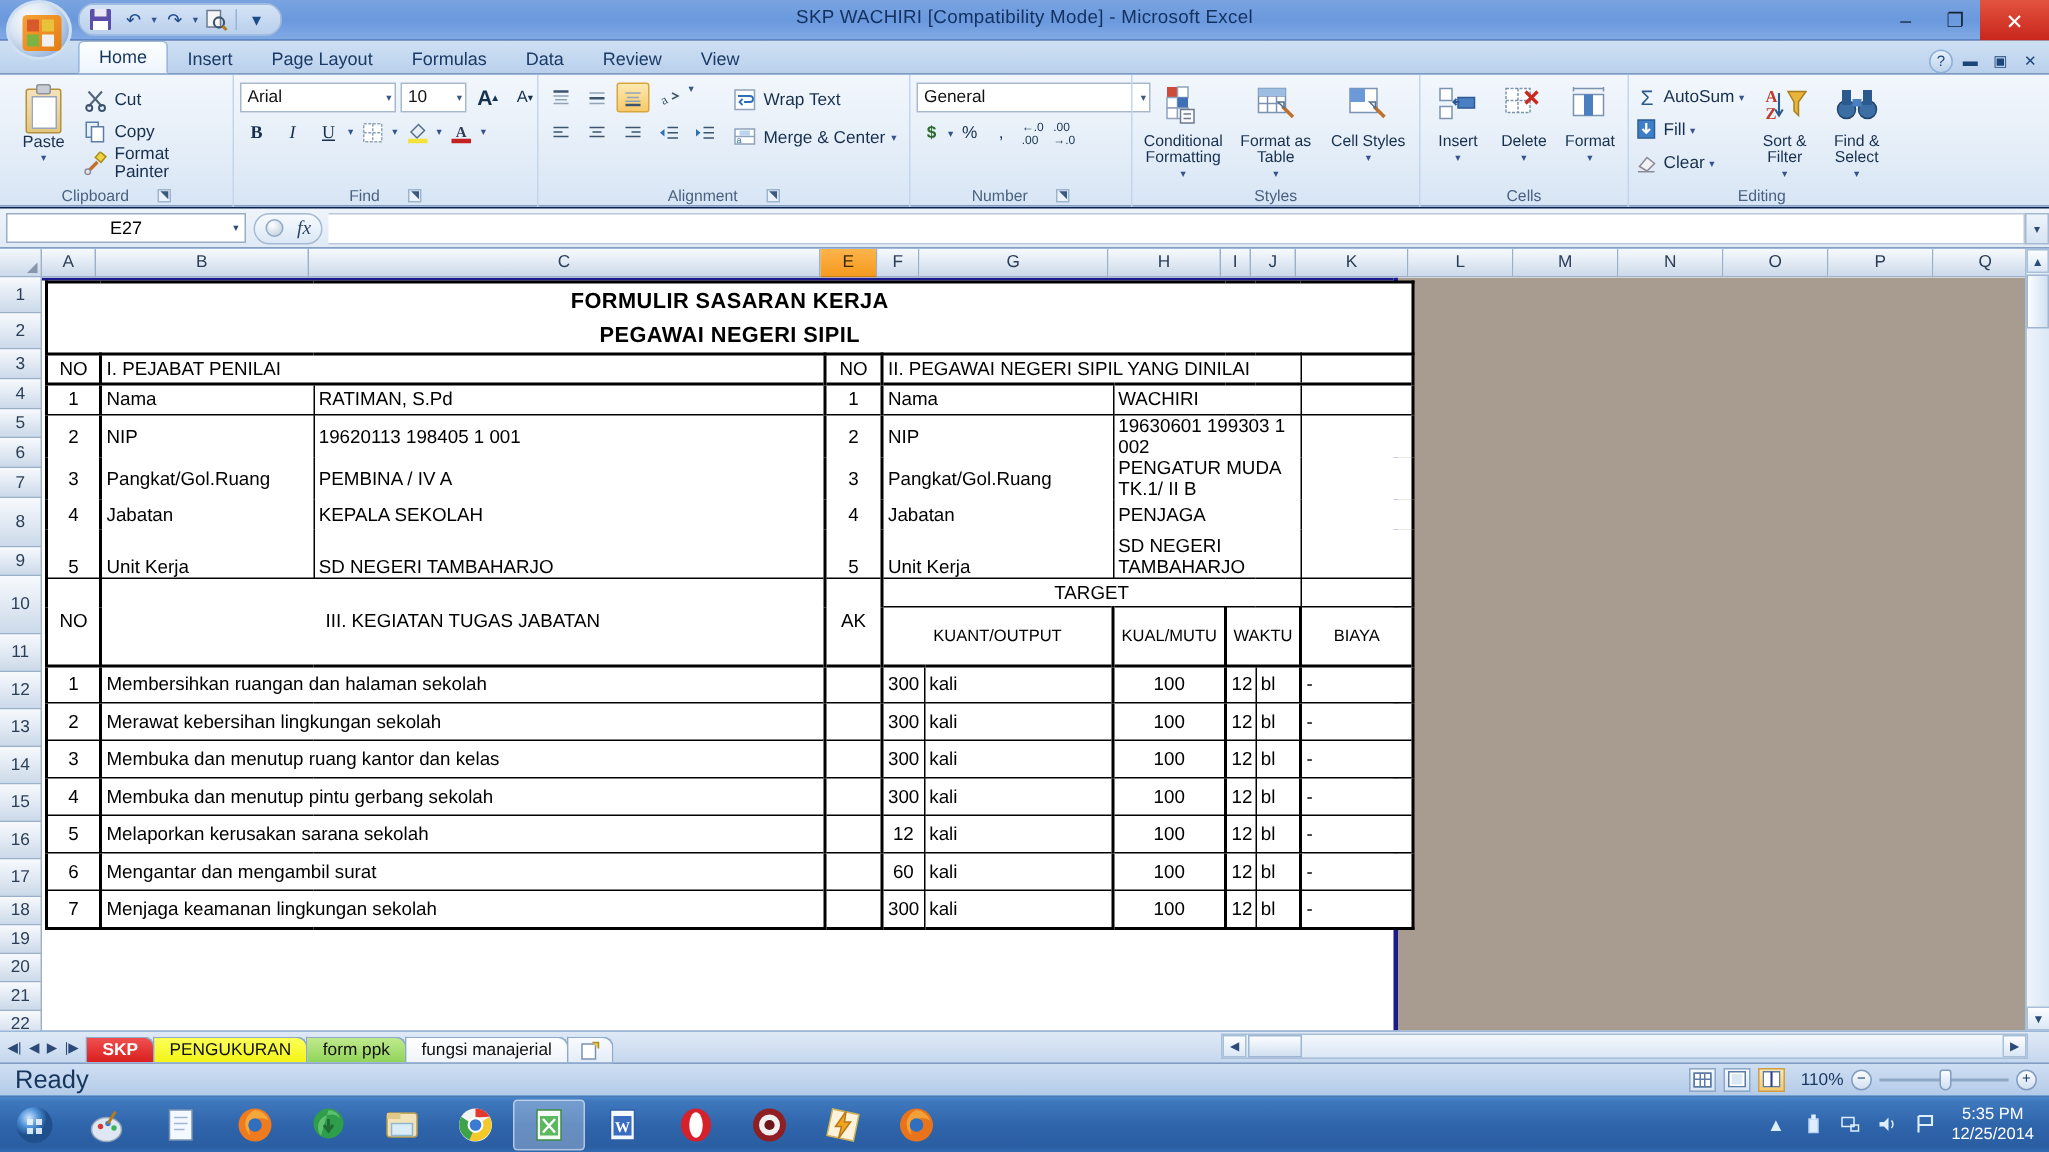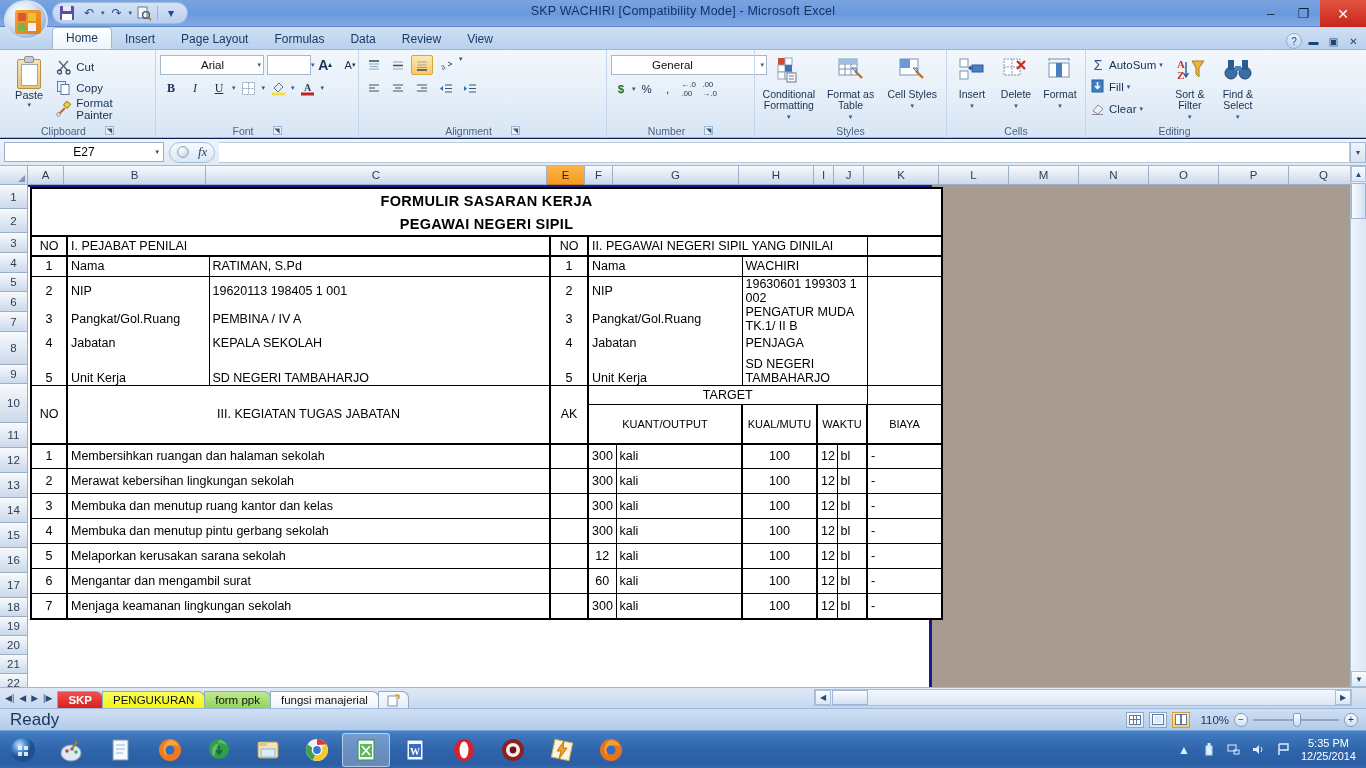--- a/index.html
+++ b/index.html
@@ -102,21 +102,21 @@
   .clip-paper { position:absolute; left:7px; top:9px; width:17px;height:22px;background:#fff;border:1px solid #9aa7b8;}
   .clip-clasp { position:absolute; left:10px; top:1px; width:10px;height:7px;background:#c9ccd2;border:1px solid #8c919b;border-radius:2px;}
   .cmd-row { display:flex; align-items:center; gap:4px; height:21px; padding: 0 2px; font-size:11.5px; color:#17304e;}
   .sq-ico { width:16px;height:16px; position:relative; flex:none;}
 
   
   .combo {
     height:20px; background:#fff; border:1px solid #a7b8cd; display:flex; align-items:center;
     padding: 0 2px 0 4px; font-size:11.5px; color:#111;
   }
-  .combo .cv { flex:1; overflow:hidden; white-space:nowrap;margin-left:36px; }
+  .combo .cv { flex:1; overflow:hidden; white-space:nowrap; }
   .combo .ca { font-size:7px; color:#3a5a80; padding-left:3px; }
   .fbtn {
     width:22px;height:20px; display:flex;align-items:center;justify-content:center;
     font-size:12px; color:#17304e;
   }
   .fbtn.on { background:linear-gradient(to bottom,#fde9b0,#f8c96a); border:1px solid #d9a63c; border-radius:2px; }
 
   
   .numbtn { width:20px;height:19px;display:flex;align-items:center;justify-content:center;font-size:11.5px;color:#17304e;}
 
@@ -390,21 +390,21 @@
           <div class="fbtn">
             <svg width="15" height="15" viewBox="0 0 15 15">
                 <text x="7.5" y="10" font-size="10" text-anchor="middle" fill="#2b3e57" font-family="Liberation Serif, serif" font-weight="bold">A</text>
                 <rect x="1" y="11.5" width="13" height="3" fill="#c42020"></rect>
               </svg>
           </div>
           <div class="tiny-caret">▾</div>
         </div>
       </div>
       <div class="rgroup-title">
-        <span>Font</span>
+        <span>Find</span>
         <span class="dlg-launcher">◥</span>
       </div>
     </div>
 
     <div class="rgroup" style="width:248px">
       <div class="rgroup-body" style="gap:6px;padding-top:2px;">
         <div style="display:flex;flex-direction:column;gap:3px;">
           <div style="display:flex;gap:2px;">
             <div class="fbtn">
                 <svg width="14" height="13" viewBox="0 0 14 13">
@@ -468,20 +468,40 @@
                 </svg>
               </div>
             <div class="fbtn">
                 <svg width="14" height="13" viewBox="0 0 14 13">
                   <line x1="6" y1="3" x2="13" y2="3" stroke="#3d546f"></line>
                   <line x1="6" y1="6.5" x2="13" y2="6.5" stroke="#3d546f"></line>
                   <line x1="6" y1="10" x2="13" y2="10" stroke="#3d546f"></line>
                   <path d="M1 4 L4 6.5 L1 9" fill="#2c6fb5"></path>
                 </svg>
               </div>
+          </div>
+        </div>
+        <div style="display:flex;flex-direction:column;gap:4px;padding-top:1px;">
+          <div class="cmd-row">
+            <span class="sq-ico"><svg width="16" height="15" viewBox="0 0 16 15">
+                  <rect x="1" y="1" width="13" height="13" fill="#fff" stroke="#8fa3ba"></rect>
+                  <path d="M3 5 h8 a2 2 0 0 1 0 4 h-4" fill="none" stroke="#2c6fb5" stroke-width="1.2"></path>
+                  <path d="M6 7 L4 9 L6 11" fill="none" stroke="#2c6fb5" stroke-width="1.2"></path>
+                </svg></span>
+            <span>Wrap Text</span>
+          </div>
+          <div class="cmd-row">
+            <span class="sq-ico"><svg width="16" height="15" viewBox="0 0 16 15">
+                  <rect x="1" y="2" width="13" height="10" fill="#fff" stroke="#8fa3ba"></rect>
+                  <line x1="1" y1="7" x2="14" y2="7" stroke="#8fa3ba"></line>
+                  <rect x="4" y="3" width="7" height="3.5" fill="#bcd4ee"></rect>
+                  <text x="2" y="11.5" font-size="6" fill="#2c6fb5">a</text>
+                </svg></span>
+            <span>Merge &amp; Center</span>
+            <span class="tiny-caret">▾</span>
           </div>
         </div>
       </div>
       <div class="rgroup-title">
         <span>Alignment</span>
         <span class="dlg-launcher">◥</span>
       </div>
     </div>
 
     <div class="rgroup" style="width:148px">

